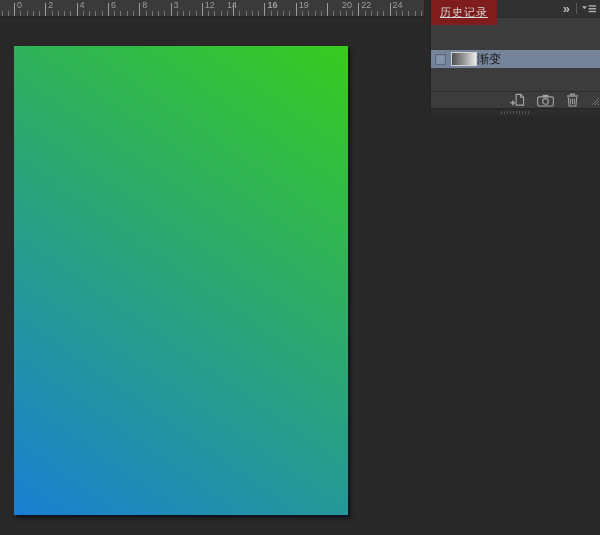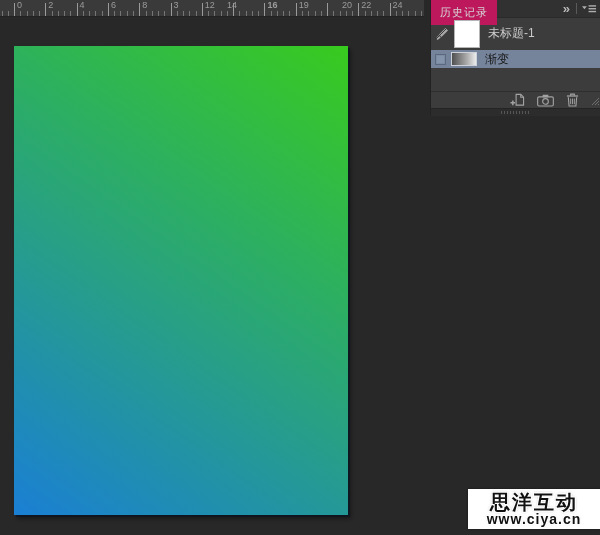--- a/index.html
+++ b/index.html
@@ -28,21 +28,21 @@
   
   .panel{
     position:absolute;left:430px;top:0;width:170px;height:115px;
     background:#3c3c3c;border-left:1px solid #222;box-sizing:border-box;
   }
   .panel-header{
     position:relative;height:17px;background:#313131;border-bottom:1px solid #2a2a2a;
   }
   .panel-tab{
     display:inline-block;height:17px;line-height:17px;padding:4px 9px;
-    background:#be185d;color:#d4d4d4;font-size:11px;letter-spacing:1px;
+    background:#7f1d1d;color:#d4d4d4;font-size:11px;letter-spacing:1px;text-decoration:underline;
   }
   .header-controls{
     position:absolute;right:3px;top:0;height:17px;display:flex;align-items:center;gap:5px;
   }
   .collapse-glyph{color:#b8b8b8;font-size:13px;font-weight:bold;line-height:15px;letter-spacing:-2px;padding-right:3px;cursor:pointer;}
   .hdr-sep{width:1px;height:11px;background:#5a5a5a;}
   
   .row{position:absolute;left:0;display:flex;align-items:center;box-sizing:border-box;width:170px;}
   .row-snapshot{top:18px;height:31px;padding-left:4px;}
   .row-state{top:50px;height:18px;padding-left:4px;}
@@ -52,21 +52,21 @@
   .thumb-grad{
     width:24px;height:12px;border:1px solid #ccd2dc;margin-left:5px;
     background:linear-gradient(90deg,#4f4f4f,#a8a8a8 60%,#ececec);
   }
   .checkbox{
     width:11px;height:11px;box-sizing:border-box;border:1px solid #5b6880;
     background:#8494aa;box-shadow:inset 0 0 0 1px #7b8ba2;
   }
   .hb-icon{width:14px;height:14px;flex:0 0 auto;}
   .label-light{color:#cbcbcb;font-size:12px;margin-left:8px;}
-  .label-dark{color:#161616;font-size:12px;margin-left:8px;}
+  .label-dark{color:#161616;font-size:12px;}
   
   .panel-toolbar{
     position:absolute;left:0;top:91px;width:170px;height:17px;box-sizing:border-box;
     background:#3c3c3c;border-top:1px solid #2e2e2e;
     display:flex;align-items:center;justify-content:flex-end;gap:12px;padding-right:22px;
   }
   .tb-icon{display:block;cursor:pointer;}
   .grip{position:absolute;right:1px;bottom:2px;}
   
   .panel-strip{
@@ -193,29 +193,20 @@
         <span class="hdr-sep"></span>
         <svg width="15" height="9" viewBox="0 0 16 9">
           <path d="M0 2 L2.6 5.4 L5.2 2 Z" fill="#aeaeae"></path>
           <rect x="7" y="1" width="8" height="1.5" fill="#aeaeae"></rect>
           <rect x="7" y="4" width="8" height="1.5" fill="#aeaeae"></rect>
           <rect x="7" y="7" width="8" height="1.5" fill="#aeaeae"></rect>
         </svg>
       </div>
     </div>
 
-    <div class="row row-snapshot">
-      <svg class="hb-icon" viewBox="0 0 14 14">
-        <path d="M10.5 1 L13 3.5 L6.5 10 L4 7.5 Z" fill="#a8a8a8"></path>
-        <path d="M3.4 8.2 L5.8 10.6 L2.6 13 L1 11.4 Z" fill="#a8a8a8"></path>
-        <path d="M12.5 0.5 L1 12" stroke="#3c3c3c" stroke-width="1"></path>
-      </svg>
-      <div class="thumb-white"></div>
-      <span class="label-light">未标题-1</span>
-    </div>
 
     <div class="row row-state" id="state-row" style="background: rgb(118, 132, 155);">
       <span class="checkbox"></span>
       <div class="thumb-grad"></div>
       <span class="label-dark">渐变</span>
     </div>
 
     <div class="panel-toolbar">
       <svg class="tb-icon" width="15" height="14" viewBox="0 0 16 15">
         <path d="M6.5 1.5 h5 l3 3 v8.5 h-8 z" fill="none" stroke="#a2a2a2" stroke-width="1.2"></path>
@@ -236,18 +227,14 @@
       <svg class="grip" width="9" height="9" viewBox="0 0 9 9">
         <path d="M8 1 L1 8 M8 4 L4 8 M8 7 L7 8" stroke="#707070" stroke-width="1"></path>
       </svg>
     </div>
 
     <div class="panel-strip">
       <div class="strip-dots"></div>
     </div>
   </div>
 
-  <div class="watermark">
-    <div class="wm1">思洋互动</div>
-    <div class="wm2">www.ciya.cn</div>
-  </div>
 
 </div>
 
 </body></html>

